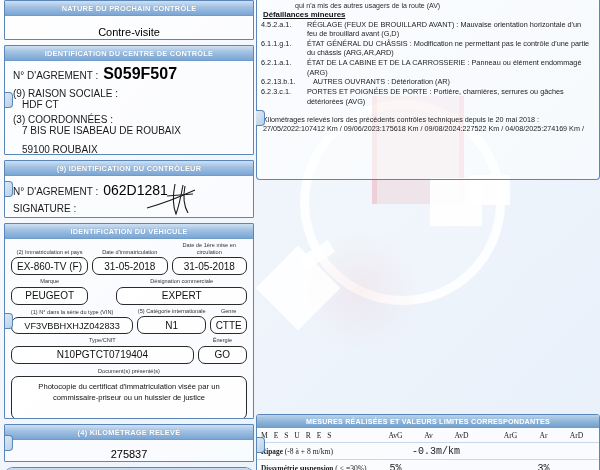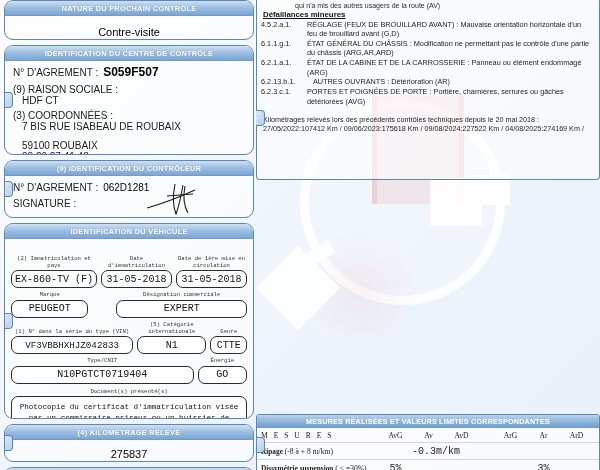--- a/index.html
+++ b/index.html
@@ -78,21 +78,21 @@
   .col-right {
     position: absolute;
     left: 256px; top: 0px;
     width: 344px; height: 470px;
   }
 
   
   .panel {
     position: relative;
     border: 1px solid #5b86b8;
-    border-radius: 9px;
+    border-radius: 1px;
     background: rgba(255,255,255,0.62);
     margin-bottom: 5px;
     overflow: hidden;
   }
   .panel-hdr {
     background: linear-gradient(to bottom, #cfe0f2 0%, #9fc0e2 45%, #7aa6d4 100%);
     color: #ffffff;
     font-size: 7.4px;
     font-weight: bold;
     letter-spacing: 0.25px;
@@ -120,22 +120,22 @@
     color: #333;
     text-align: center;
     line-height: 1.25;
     margin-bottom: 1.5px;
   }
 
   .row { display: flex; gap: 4px; align-items: flex-end; }
   .row > div { flex: 1; }
 
   .lbl { font-size: 10px; color: #1a1a1a; }
-  .val-big { font-size: 12px; font-weight: bold; color: #000; }
-  .val-mid { font-size: 10px; color: #000; }
+  .val-big { font-size: 16px; font-weight: bold; color: #000; }
+  .val-mid { font-size: 14px; color: #000; }
 
   
   .defaults-panel {
     position: relative;
     border: 1px solid #5b86b8;
     border-radius: 0 0 4px 4px;
     border-top: none;
     background: rgba(255,255,255,0.55);
     padding: 2px 6px 5px 4px;
     height: 180px;
@@ -271,21 +271,21 @@
           <path d="M32 2 C 30 12, 29 22, 33 32 C 36 24, 38 14, 40 3" stroke="#1a1a1a" stroke-width="1.1" fill="none"></path>
           <path d="M42 4 C 40 14, 41 24, 45 31" stroke="#1a1a1a" stroke-width="1.1" fill="none"></path>
           <path d="M24 14 L 50 12" stroke="#1a1a1a" stroke-width="1" fill="none"></path>
         </svg>
       </div>
     </div>
 
     <div class="panel" style="height:196px;">
       <div class="notch"></div>
       <div class="panel-hdr">IDENTIFICATION DU VÉHICULE</div>
-      <div class="panel-body" style="padding:16px 6px;font-family:Liberation Mono, monospace;">
+      <div class="panel-body" style="padding:3px 6px;">
 
         <div class="row">
           <div style="flex:1.02;">
             <div class="cap">(2) Immatriculation et pays</div>
             <div class="pill">EX-860-TV (F)</div>
           </div>
           <div style="flex:1;">
             <div class="cap">Date d'immatriculation</div>
             <div class="pill">31-05-2018</div>
           </div>

